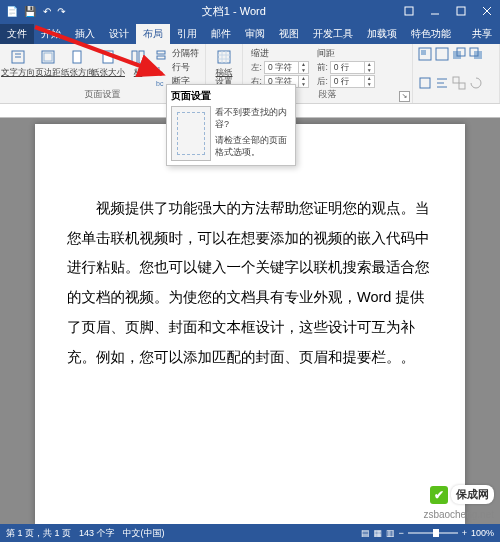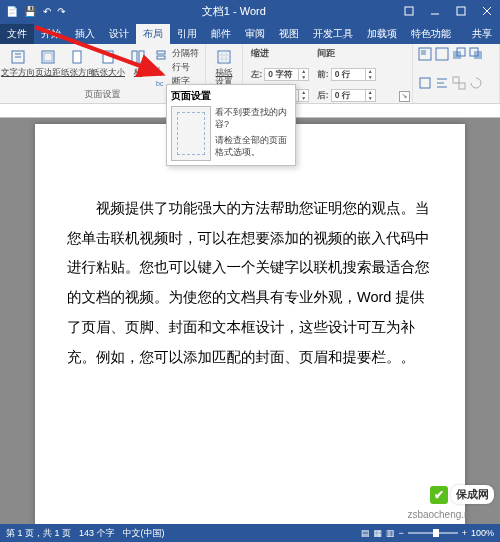--- a/index.html
+++ b/index.html
@@ -19,21 +19,21 @@
   .share { margin-left:auto; padding:3px 8px; }
   .ribbon { height:60px; background:#f3f3f3; border-bottom:1px solid #d4d4d4; display:flex; font-size:9px; color:#444; }
   .group { border-right:1px solid #e1e1e1; padding:2px 4px 0; display:flex; flex-direction:column; position:relative; }
   .group-body { display:flex; gap:2px; flex:1; }
   .group-label { text-align:center; font-size:9px; color:#666; padding-bottom:2px; position:relative;}
   .bigbtn { width:28px; display:flex; flex-direction:column; align-items:center; gap:2px; padding:2px 1px; cursor:pointer; }
   .bigbtn .ic { width:18px; height:18px; display:flex; align-items:center; justify-content:center; }
   .bigbtn .lbl { font-size:8.5px; line-height:1.1; text-align:center; white-space:nowrap;text-decoration:underline; }
   .stack { display:flex; flex-direction:column; gap:1px; font-size:9px; padding-top:1px;}
   .stack-item { display:flex; align-items:flex-end; gap:6px; cursor:pointer; padding:0 2px; white-space:nowrap; }
-  .para-block { display:flex; flex-direction:column; gap:8px; font-size:9px; padding-top:1px;font-weight:bold; }
+  .para-block { display:flex; flex-direction:column; gap:1px; font-size:9px; padding-top:1px; }
   .para-row { display:flex; gap:2px; align-items:center; }
   .para-row .pl { font-size:8.5px; color:#555; }
   .spin { display:flex; align-items:center; border:1px solid #c8c8c8; height:13px; font-size:8.5px; background:#fff; }
   .spin .val { padding:0 3px; width:33px; }
   .spin .arrows { width:10px; display:flex; flex-direction:column; border-left:1px solid #c8c8c8; }
   .spin .arrows div { height:6px; font-size:5px; line-height:5px; text-align:center; cursor:pointer; color:#555;}
   .launcher { position:absolute; right:2px; bottom:1px; width:11px; height:11px; border:1px solid #a0a0a0; font-size:7px; line-height:7px; text-align:center; cursor:pointer; color:#555; background:#fff;}
   .launcher.hl { outline:2px solid #ffb900; }
   .doc-area { flex:1; background:#8a8a8a; overflow:hidden; position:relative; display:flex; justify-content:center; }
   .ruler { height:14px; background:#fff; border-bottom:1px solid #c0c0c0; position:absolute; top:0; left:0; right:0; z-index:1;}
@@ -43,21 +43,21 @@
   .statusbar .right { margin-left:auto; display:flex; gap:4px; align-items:center; }
   .zoom-slider { width:50px; height:2px; background:rgba(255,255,255,.5); position:relative; }
   .zoom-slider::after { content:""; position:absolute; width:6px; height:8px; background:#fff; top:-3px; left:50%; }
   .tooltip { position:absolute; top:84px; left:166px; width:130px; background:#fff; border:1px solid #c2c2c2; box-shadow:2px 2px 6px rgba(0,0,0,.2); font-size:10px; z-index:20; padding:4px; }
   .tooltip .tt-title { font-weight:bold; margin-bottom:3px; font-size:10px; }
   .tooltip .tt-body { display:flex; gap:4px; }
   .tt-thumb { width:40px; height:55px; border:1px solid #bbb; background:#f4f4f4; position:relative; }
   .tt-thumb::before { content:""; position:absolute; inset:5px; border:1px dashed #9bb7d6; }
   .tt-text { flex:1; font-size:9px; line-height:1.35; color:#444; }
   .arrow { position:absolute; top:22px; left:30px; z-index:30; pointer-events:none; }
-  .watermark-br { position:absolute; right:22px; bottom:22px; font-size:10px; color:#888; z-index:5;}
+  .watermark-br { position:absolute; right:6px; bottom:22px; font-size:10px; color:#888; z-index:5;}
   .watermark-logo { position:absolute; right:6px; bottom:38px; z-index:5; display:flex; align-items:center; gap:3px; font-size:11px; font-weight:bold; }
   .wm-box { width:18px; height:18px; background:#5abf1a; border-radius:3px; display:flex; align-items:center; justify-content:center; color:#fff; font-size:12px;}
   .wm-txt { background:#fff; border-radius:8px; padding:2px 5px; box-shadow:0 0 3px rgba(0,0,0,.2); color:#333; font-size:11px;}
   .ic svg, .stack-item svg { display:block; }
   .sm-ic { width:10px; height:10px; }
 </style>
 </head>
 <body>
 
 <div class="window">

